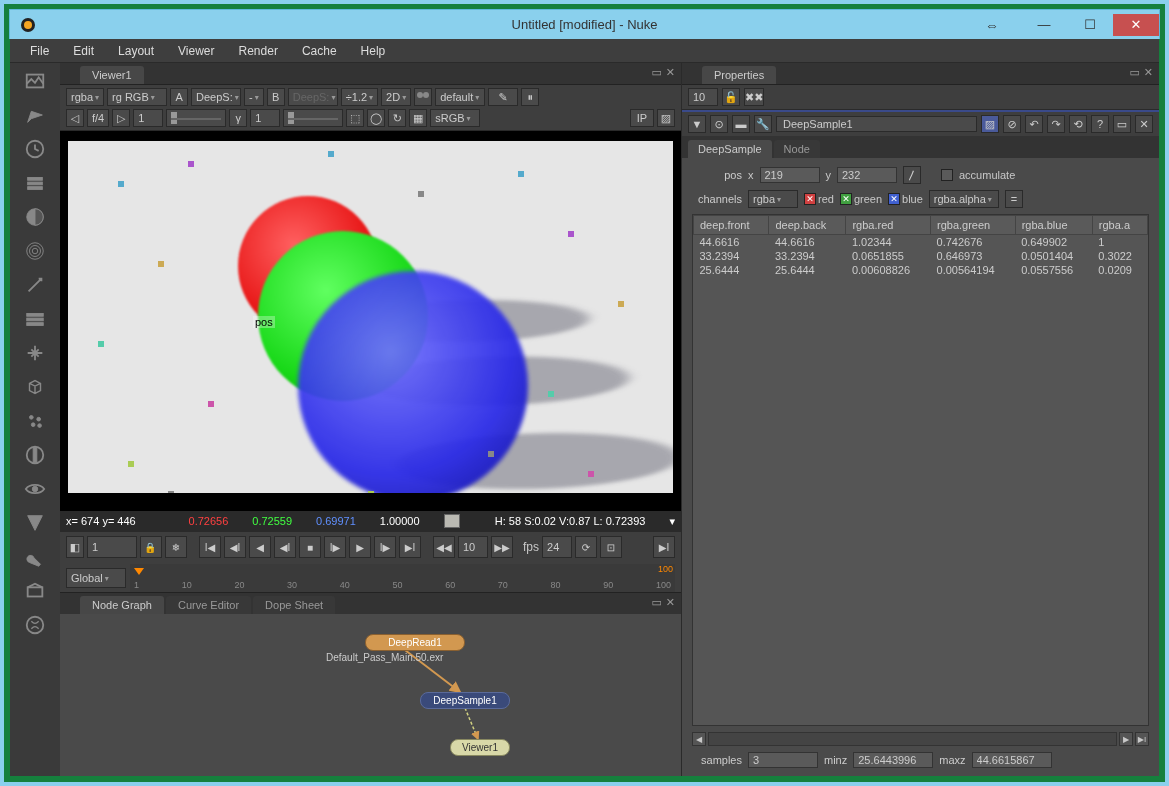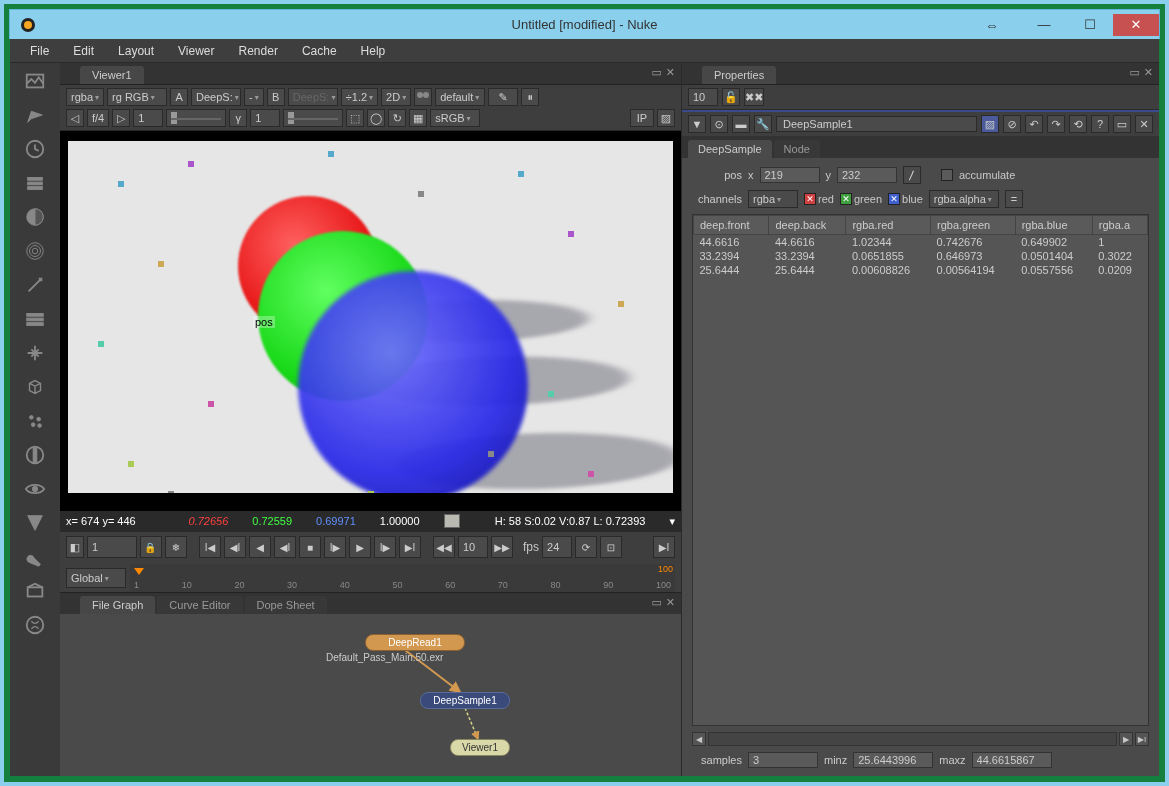--- a/index.html
+++ b/index.html
@@ -40,21 +40,21 @@
 .sphere.green { width: 170px; height: 170px; left: 190px; top: 90px; background: radial-gradient(circle at 40% 35%, #60ff60, #18d818 60%, #0a0 90%); filter: blur(1px); }
 .sphere.blue { width: 230px; height: 230px; left: 230px; top: 130px; background: radial-gradient(circle at 40% 35%, #7070ff, #2828e8 60%, #11a 90%); filter: blur(2px); opacity: 0.92; }
 .shadow { position: absolute; background: rgba(50,50,70,0.35); border-radius: 50%; transform: skewX(-35deg) scaleY(0.35); filter: blur(6px); }
 .shadow.s1 { width: 280px; height: 160px; left: 330px; top: 240px; }
 .shadow.s2 { width: 260px; height: 140px; left: 300px; top: 170px; }
 .shadow.s3 { width: 240px; height: 120px; left: 280px; top: 120px; }
 .speck { position: absolute; width: 6px; height: 6px; }
 .pos-label { position: absolute; left: 185px; top: 175px; font-size: 11px; color: #000; background: rgba(255,255,255,0.3); padding: 0 2px; }
 .statusbar { height: 20px; background: #2a2a2a; display: flex; align-items: center; padding: 0 6px; gap: 24px; font-size: 11px; font-family: monospace; }
 .statusbar .coords { color: #fff; }
-.statusbar .r { color: #ff4040; font-style: italic; }
+.statusbar .r { color: #ff4040; }
 .statusbar .g { color: #40ff40; }
 .statusbar .b { color: #6090ff; }
 .statusbar .a { color: #fff; }
 .statusbar .swatch { width: 16px; height: 14px; background: #bab9b2; border: 1px solid #666; }
 .statusbar .hsv { color: #fff; margin-left: auto; }
 .transport { background: #3e3e3e; padding: 4px 6px; display: flex; align-items: center; gap: 3px; border-top: 1px solid #2a2a2a; }
 .transport .tbtn { width: 22px; height: 22px; background: #4a4a4a; border: 1px solid #2a2a2a; color: #ccc; display: flex; align-items: center; justify-content: center; font-size: 10px; }
 .timeline { background: #3e3e3e; padding: 2px 6px 0 6px; display: flex; align-items: center; gap: 4px; }
 .timeline-track { flex: 1; height: 28px; position: relative; background: #3a3a3a; }
 .timeline-ticks { position: absolute; inset: 0; display: flex; justify-content: space-between; font-size: 9px; color: #888; align-items: flex-end; padding: 0 4px 2px 4px; }
@@ -363,21 +363,21 @@
             <span>60</span>
             <span>70</span>
             <span>80</span>
             <span>90</span>
             <span>100</span>
           </div>
         </div>
       </div>
 
       <div class="node-tabs">
-        <div class="pane-tab">File Graph</div>
+        <div class="pane-tab">Node Graph</div>
         <div class="pane-tab inactive">Curve Editor</div>
         <div class="pane-tab inactive">Dope Sheet</div>
         <div class="pane-ctrl">
             <span>▭</span>
             <span>✕</span>
           </div>
       </div>
 
       <div class="node-graph">
         <svg style="position:absolute;inset:0;width:100%;height:100%">

